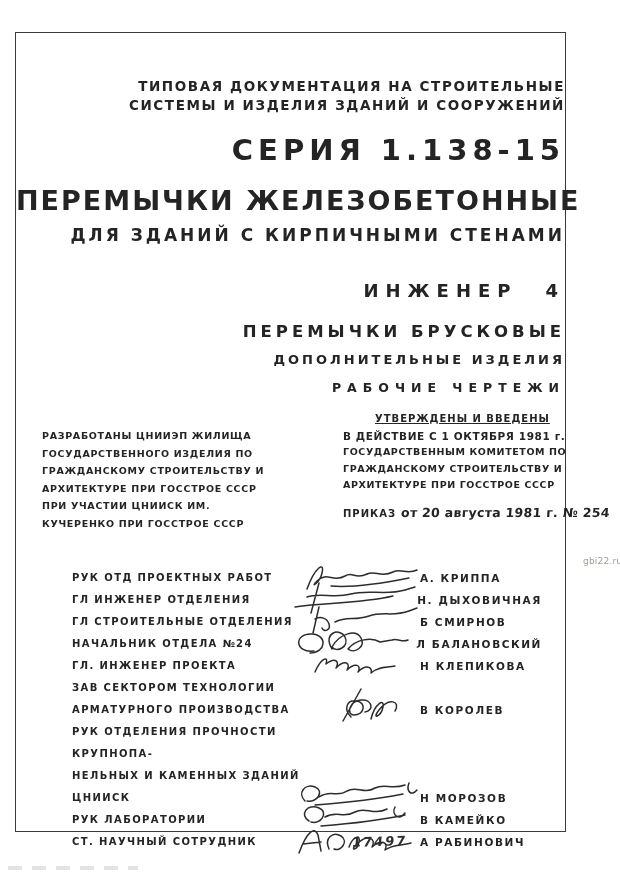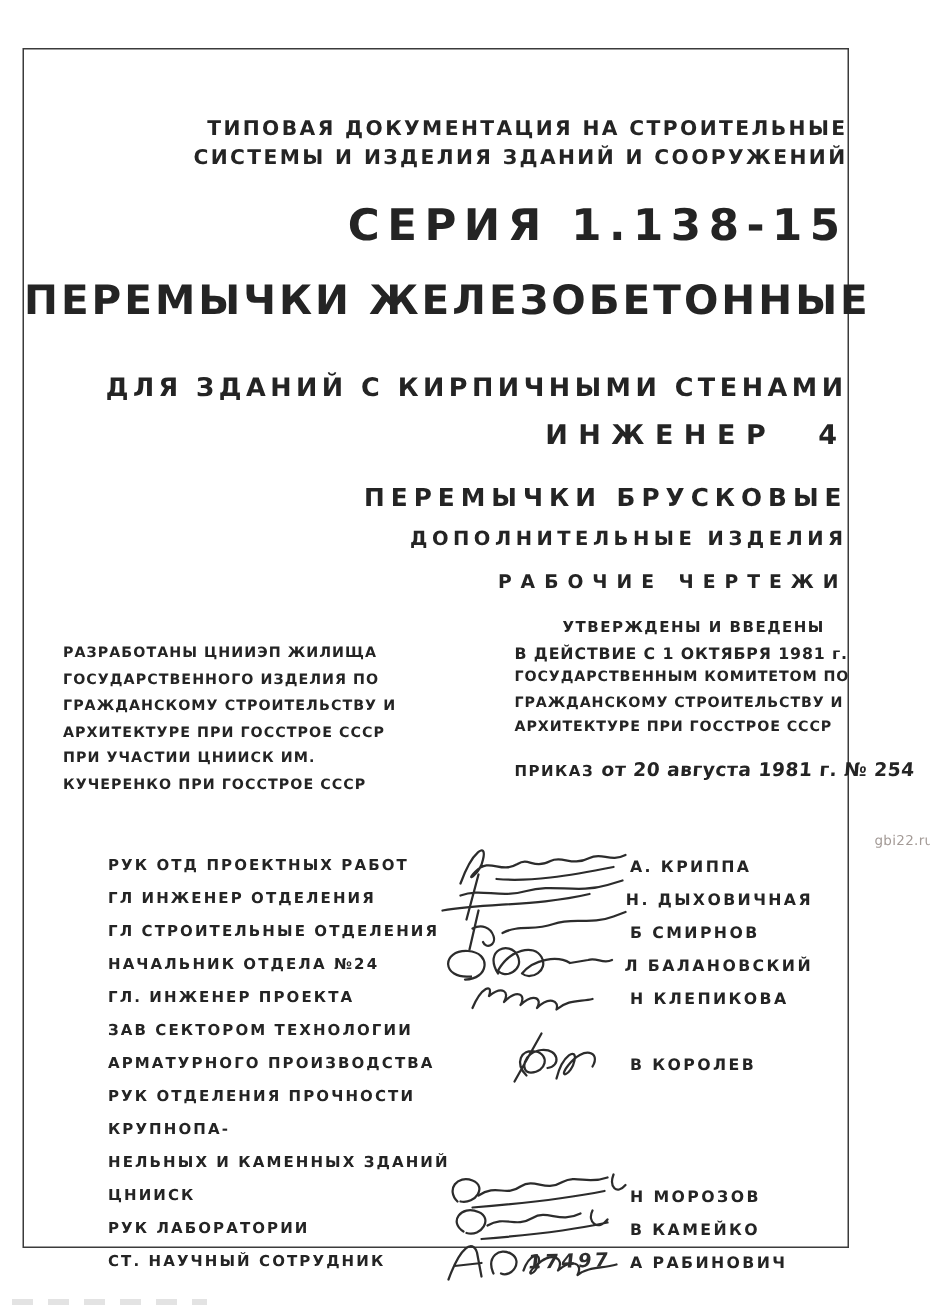--- a/index.html
+++ b/index.html
@@ -15,32 +15,32 @@
     position:absolute;left:15px;top:32px;
     width:551px;height:800px;
     border:1.6px solid #3b3b3b;
     box-sizing:border-box;
   }
   .abs{position:absolute;}
   .ctr{left:0;right:0;text-align:right;}
   .doc-type{top:44px;font-size:13.5px;font-weight:700;letter-spacing:1.6px;line-height:19px;}
   .series{top:100px;font-size:29px;font-weight:700;letter-spacing:5px;}
   .title-main{top:152px;font-size:27px;font-weight:700;letter-spacing:2px;white-space:nowrap;}
-  .title-sub{top:216px;font-size:17px;font-weight:700;letter-spacing:3px;white-space:nowrap;}
+  .title-sub{top:192px;font-size:17px;font-weight:700;letter-spacing:3px;white-space:nowrap;}
   .issue{top:247px;font-size:18px;font-weight:700;letter-spacing:7px;}
   .issue .num{margin-left:28px;}
   .product{top:289px;font-size:16.5px;font-weight:700;letter-spacing:4px;}
   .extra{top:319px;font-size:13px;font-weight:700;letter-spacing:3px;}
   .drawings{top:347px;font-size:12.5px;font-weight:700;letter-spacing:6px;}
 
   .devcol{left:26px;top:394px;width:245px;font-size:9.5px;font-weight:700;
           letter-spacing:.7px;line-height:17.5px;}
   .appcol{left:327px;top:378px;width:230px;font-size:9.5px;font-weight:700;
           letter-spacing:.6px;line-height:16.5px;}
-  .appcol .b1{font-size:10px;letter-spacing:1px;padding-left:32px;}
+  .appcol .b1{font-size:10px;letter-spacing:1px;padding-left:32px;text-decoration:underline;}
   .appcol .b2{font-size:10.5px;letter-spacing:.6px;}
   .order{margin-top:11px;font-size:10px;letter-spacing:1px;white-space:nowrap;}
   .order .val{display:inline-block;font-size:12.5px;letter-spacing:.3px;
               transform:skewX(-4deg);font-weight:700;}
 
   .sigblock{left:56px;top:534px;width:470px;}
   .sigrow{display:flex;align-items:flex-end;min-height:22px;gap:11px;}
   .sigrow .role{width:248px;font-size:10px;font-weight:700;letter-spacing:1.4px;line-height:22px;}
   .sigrow .role span{display:block;}
   .sigrow .sigcell{width:78px;position:relative;height:22px;}

